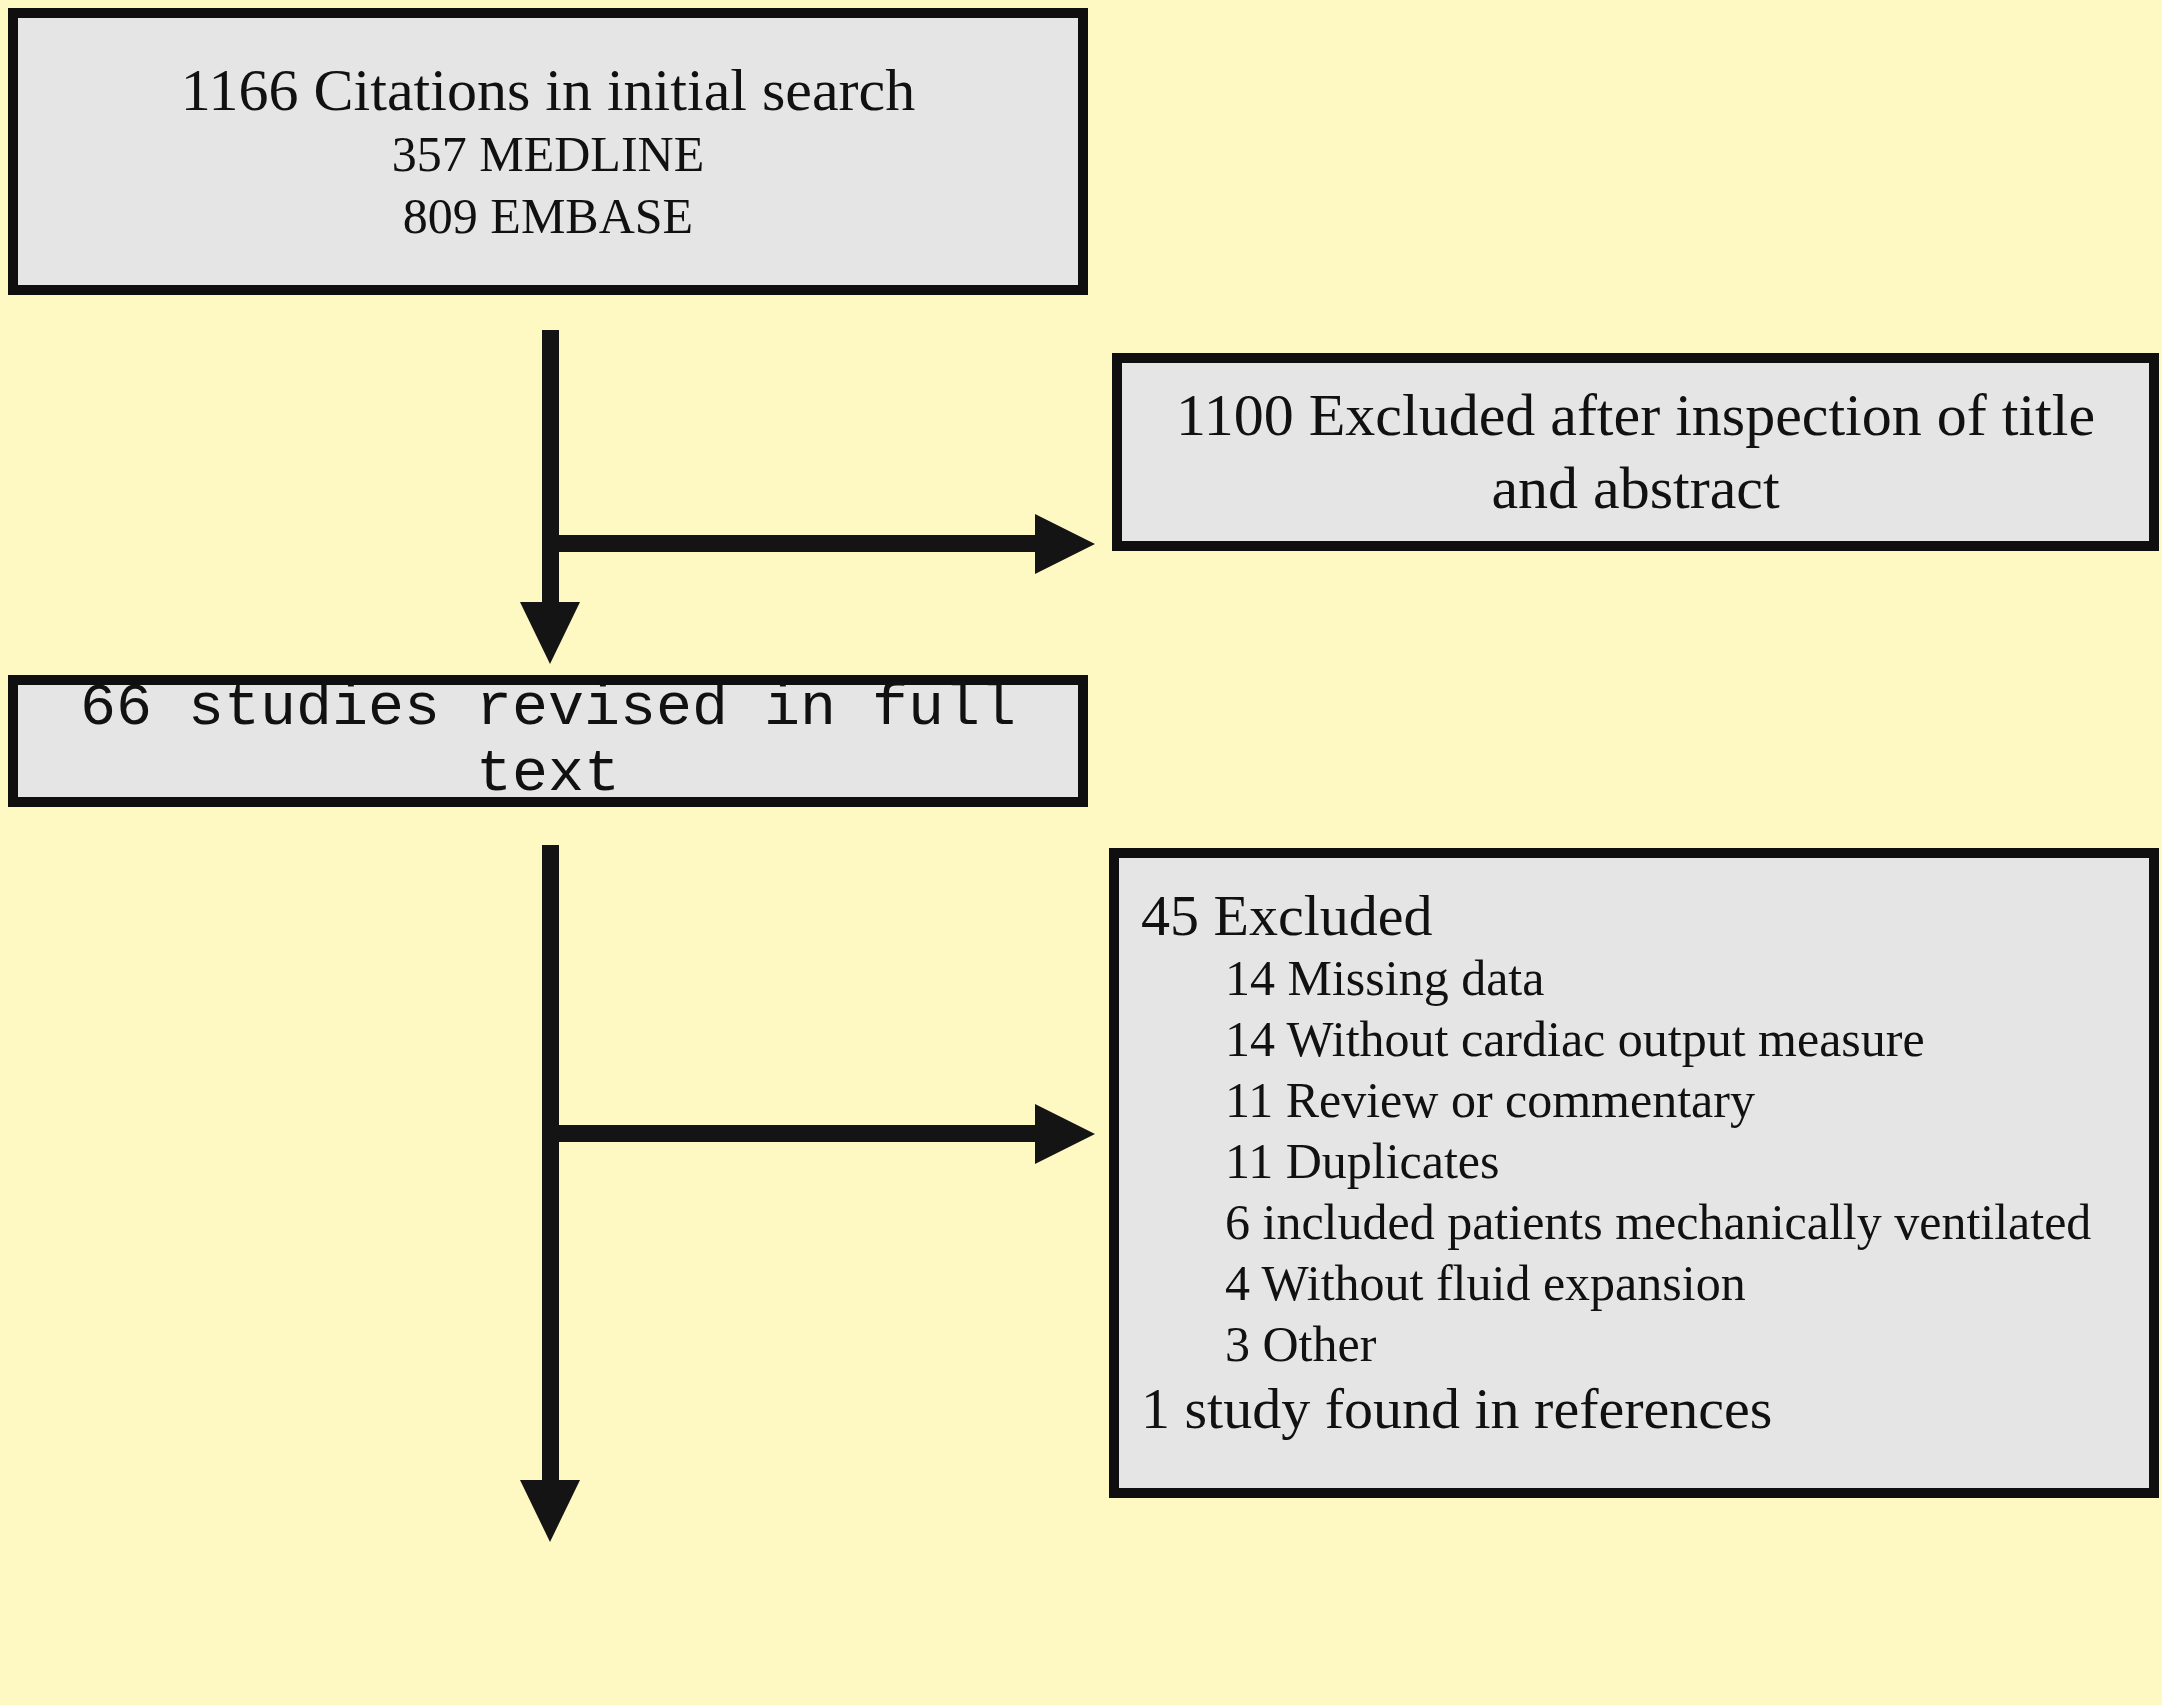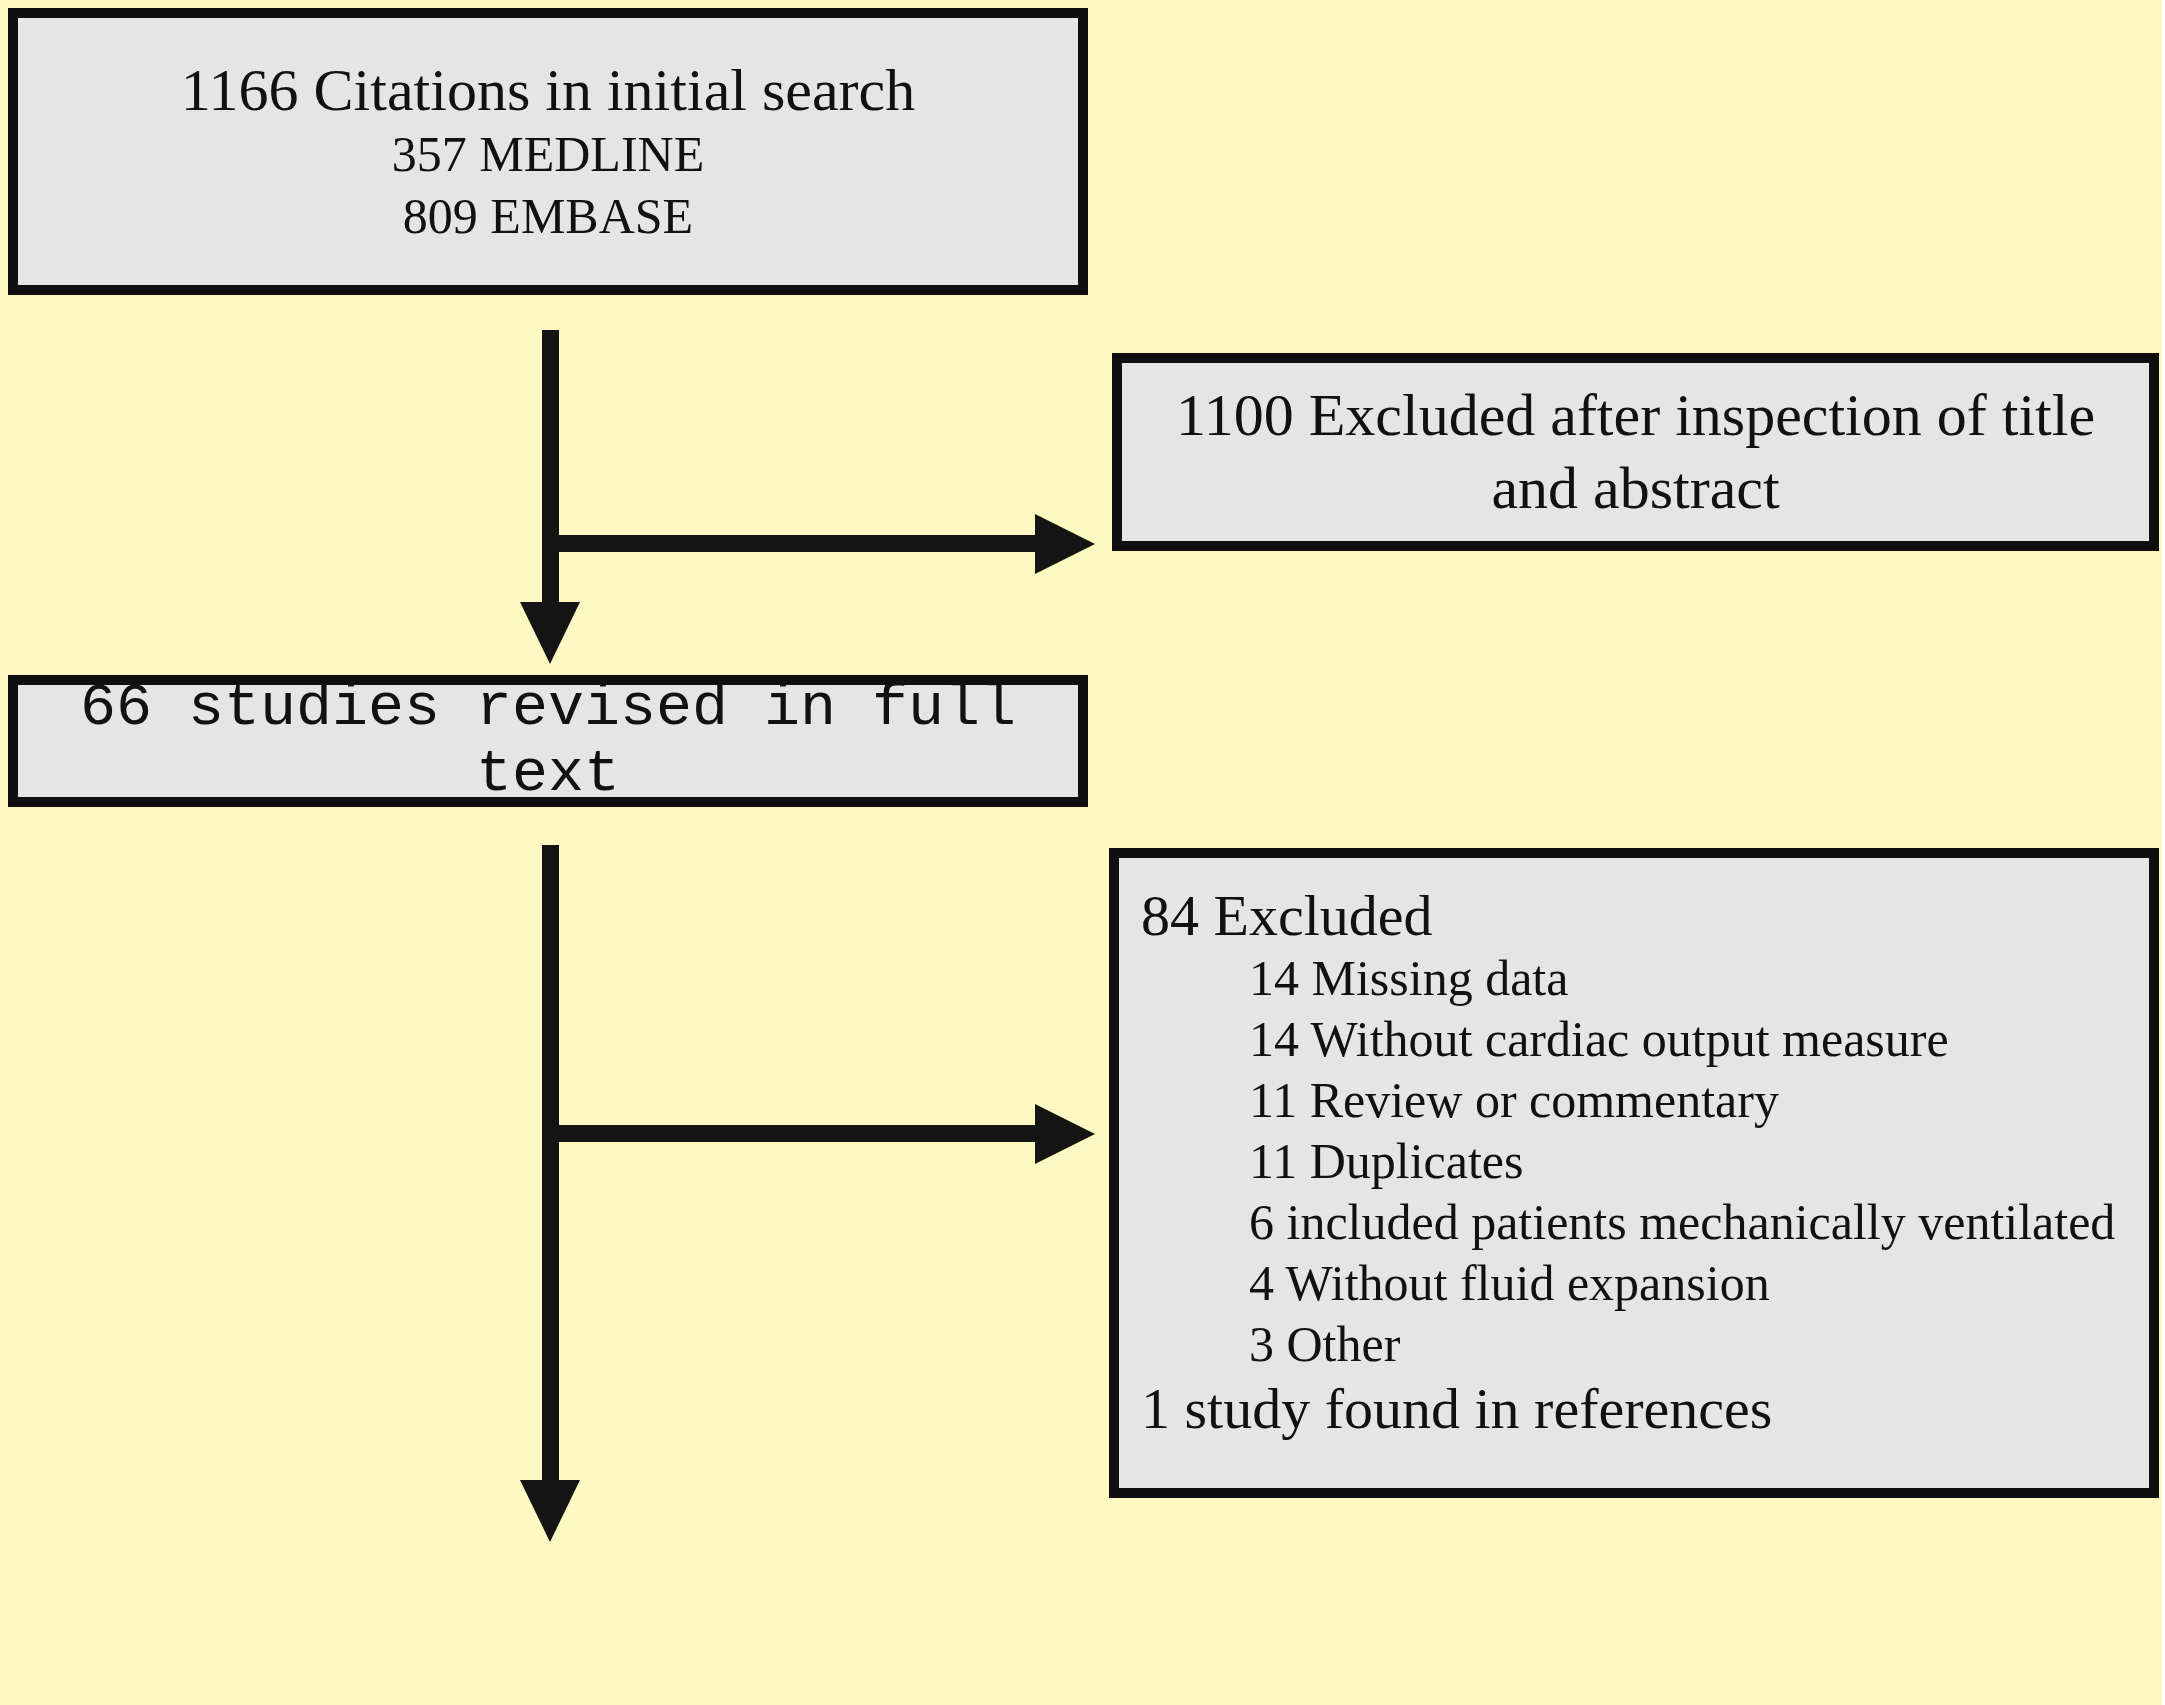--- a/index.html
+++ b/index.html
@@ -43,21 +43,21 @@
 
   
   .box-fulltext { left: 8px; top: 675px; width: 1080px; height: 132px; font-family: Liberation Mono, monospace; }
 
   
   .box-excl-full {
     left: 1109px; top: 848px; width: 1050px; height: 650px;
     padding: 26px 10px 0 22px;
   }
   .box-excl-full .hdr  { font-size: 58px; line-height: 64px; }
-  .box-excl-full .item { font-size: 50px; line-height: 61px; margin-left: 108px; }
+  .box-excl-full .item { font-size: 50px; line-height: 61px; margin-left: 84px; }
   .box-excl-full .note { font-size: 58px; line-height: 68px; }
 
   
   .box-included { left: 8px; top: 1544px; width: 1080px; height: 157px; }
 
   
   .vline, .hline { position: absolute; background: #141414; }
   .vline { width: 17px; }
   .hline { height: 17px; }
   .head-down, .head-right { position: absolute; width: 0; height: 0; }
@@ -111,21 +111,21 @@
     </div>
   </div>
 
   <div class="vline v2-line"></div>
   <div class="head-down v2-head"></div>
 
   <div class="hline h2-line"></div>
   <div class="head-right h2-head"></div>
 
   <div class="box box-excl-full">
-    <div class="hdr">84 Excluded</div>
+    <div class="hdr">45 Excluded</div>
     <div class="item">14 Missing data</div>
     <div class="item">14 Without cardiac output measure</div>
     <div class="item">11 Review or commentary</div>
     <div class="item">11 Duplicates</div>
     <div class="item">6 included patients mechanically ventilated</div>
     <div class="item">4 Without fluid expansion</div>
     <div class="item">3 Other</div>
     <div class="note">1 study found in references</div>
   </div>
 

